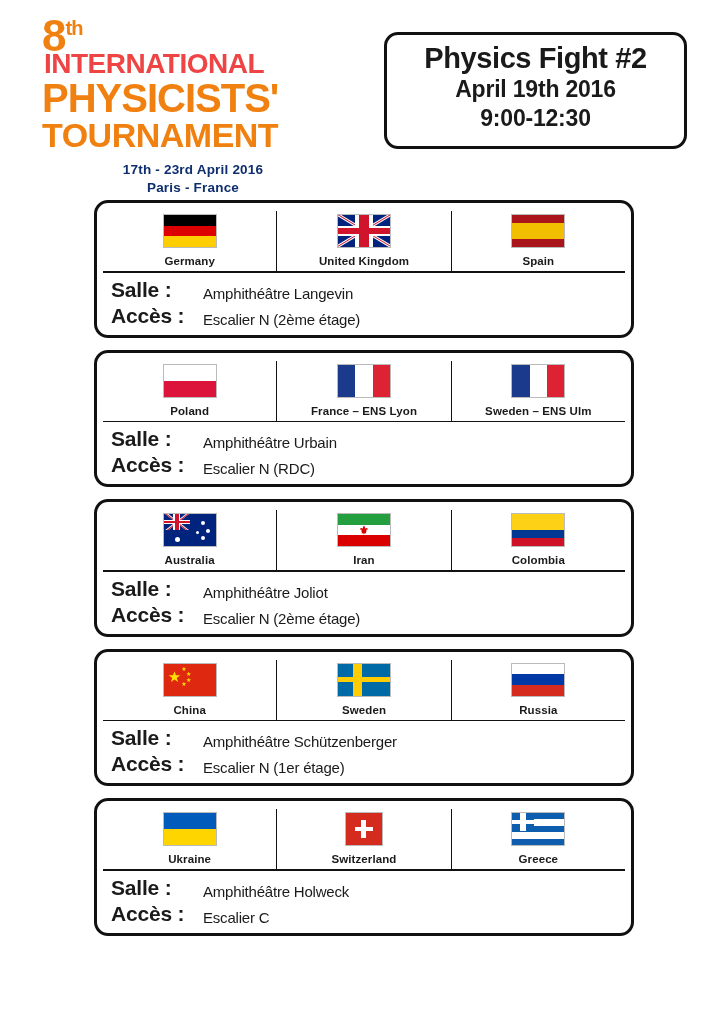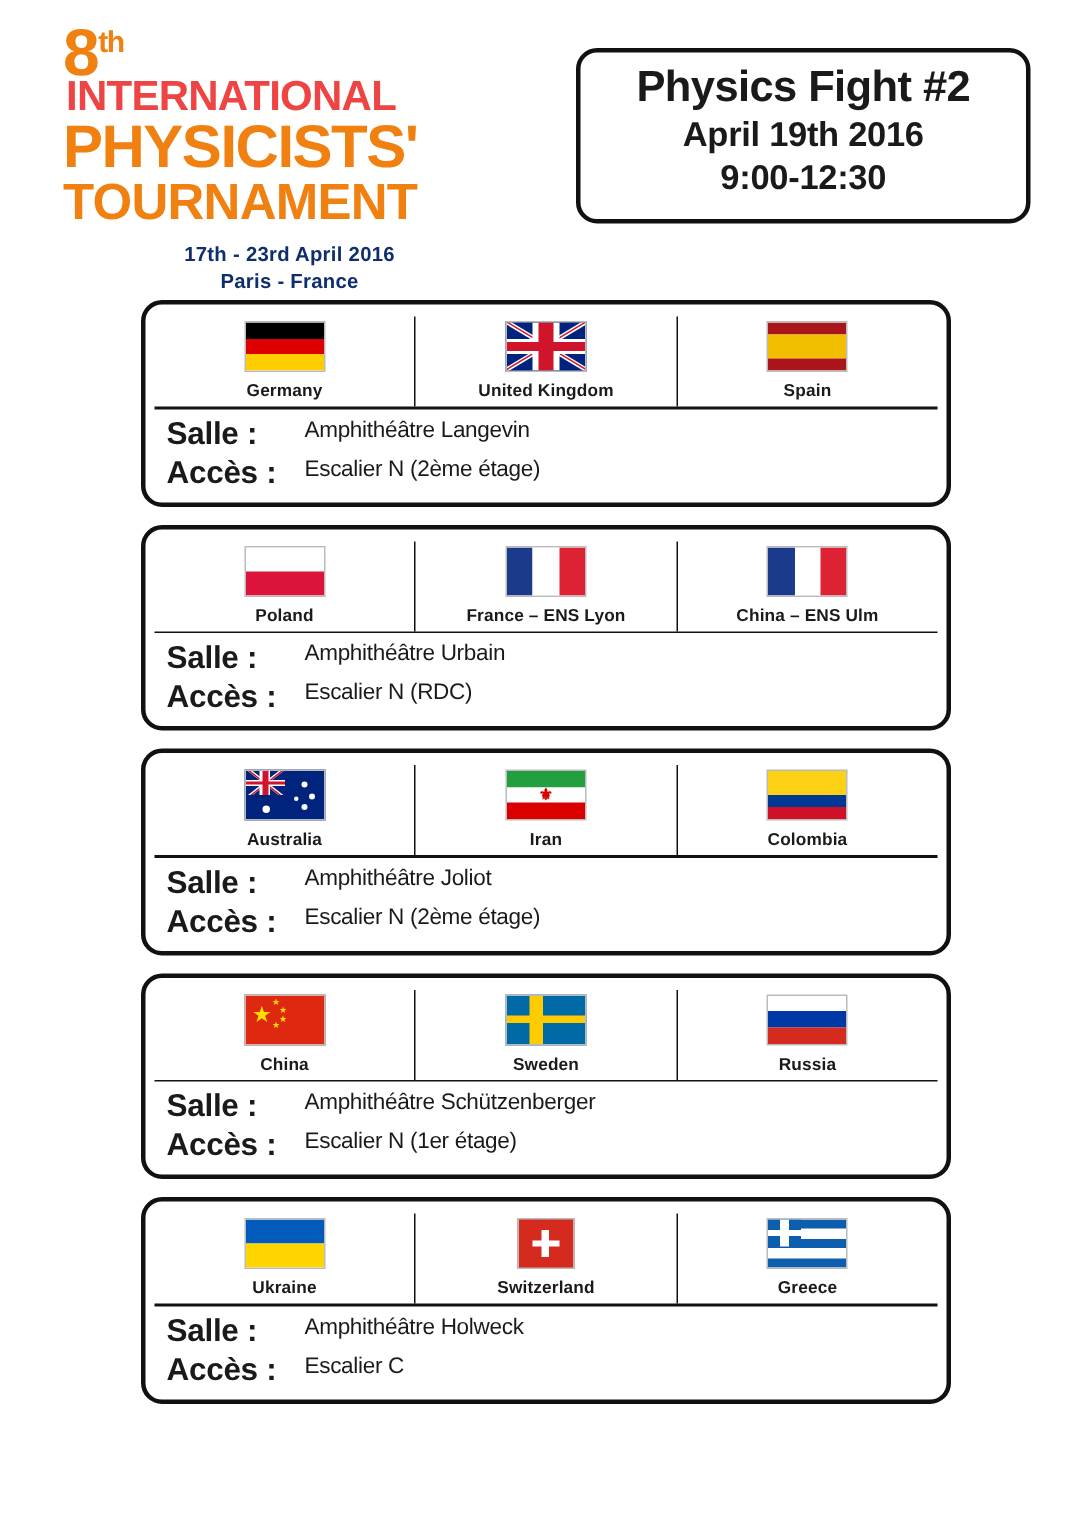--- a/index.html
+++ b/index.html
@@ -137,21 +137,21 @@
     margin-top: 7px;
     letter-spacing: 0.1px;
   }
   .divider {
     height: 1.5px;
     background: #111;
     margin: 0 6px 4px;
   }
   .info-line {
     display: flex;
-    align-items: flex-start;
+    align-items: flex-end;
     padding: 1px 0 1px 14px;
   }
   .info-label {
     font-size: 21px;
     font-weight: bold;
     width: 92px;
     flex: 0 0 92px;
     letter-spacing: -0.2px;
   }
   .info-value {
@@ -360,21 +360,21 @@
         <div class="team-name">France – ENS Lyon</div>
       </div>
       <div class="team-cell">
         <div class="flag-wrap">
           <div class="flag v3 fl-france">
               <div></div>
               <div></div>
               <div></div>
             </div>
         </div>
-        <div class="team-name">China – ENS Ulm</div>
+        <div class="team-name">Sweden – ENS Ulm</div>
       </div>
     </div>
     <div class="divider"></div>
     <div class="info-line">
       <div class="info-label">Salle :</div>
       <div class="info-value">Amphithéâtre Urbain</div>
     </div>
     <div class="info-line">
       <div class="info-label">Accès :</div>
       <div class="info-value">Escalier N (RDC)</div>

